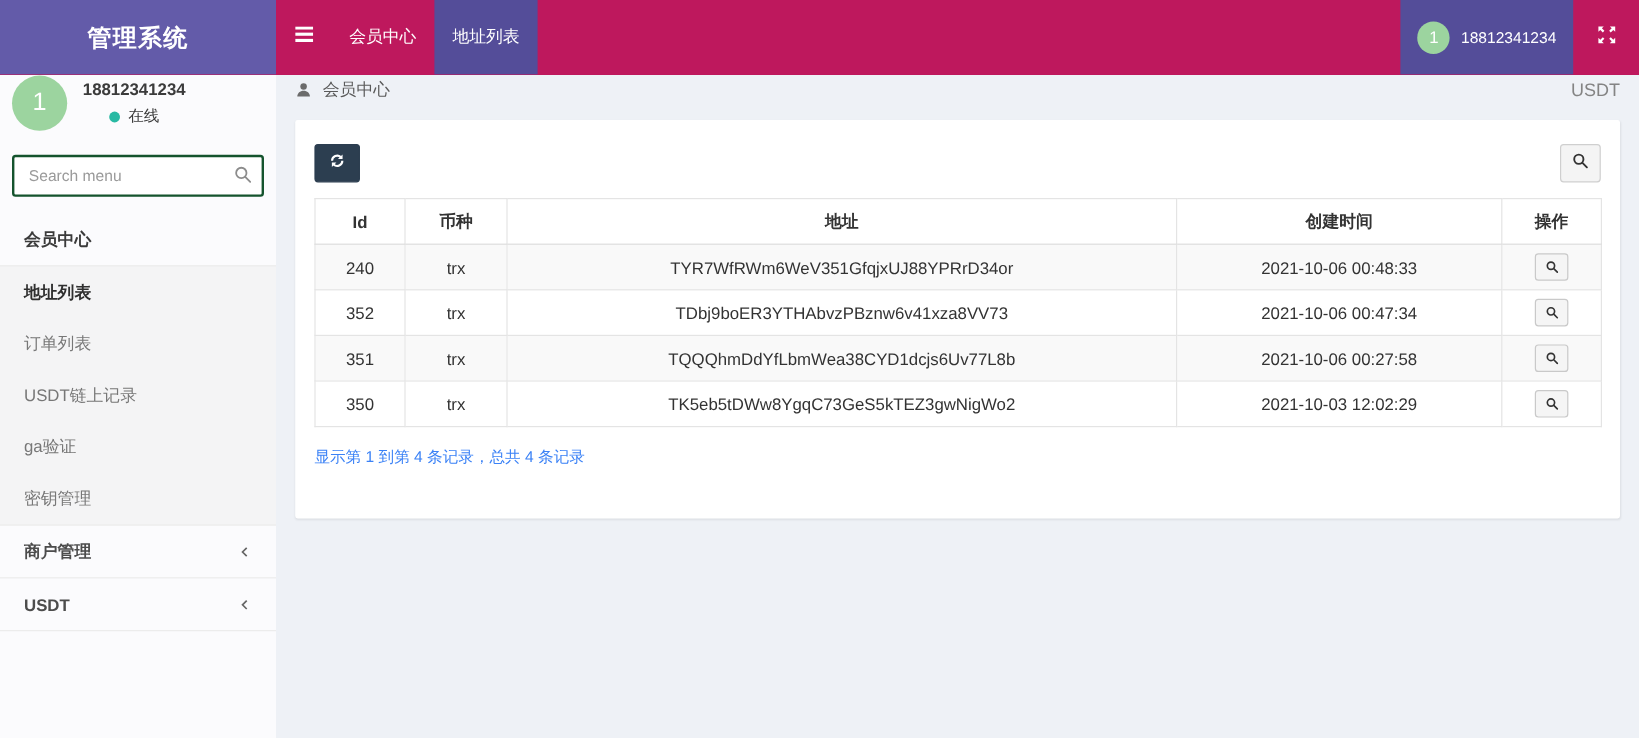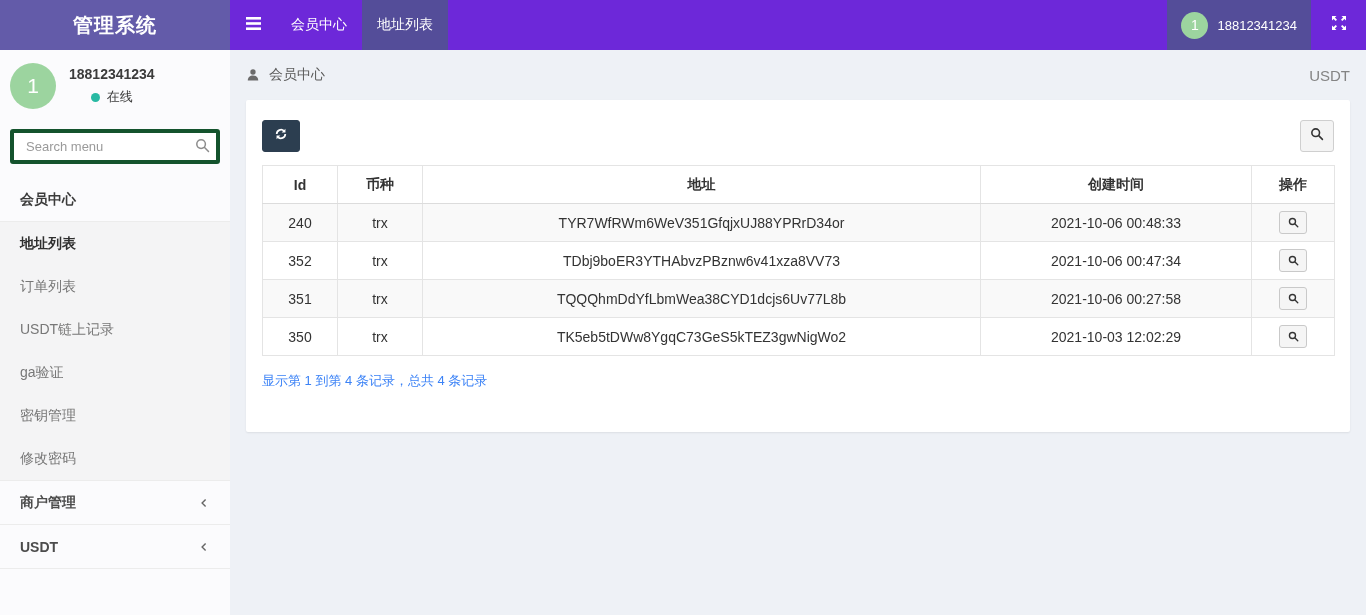--- a/index.html
+++ b/index.html
@@ -1,21 +1,21 @@
 <!DOCTYPE html>
 <html><head>
 <meta charset="utf-8">
 <style>
   * { margin:0; padding:0; box-sizing:border-box; }
   html,body { width:1366px; height:615px; overflow:hidden;
     font-family:"Liberation Sans","DejaVu Sans",sans-serif; background:#eef1f6; }
 
   
-  .header { position:fixed; top:0; left:0; right:0; height:50px; display:flex;
-    background:#6d28d9; z-index:10; }
+  .header { position:fixed; top:0; left:0; right:0; height:62px; display:flex;
+    background:#be185d; z-index:10; }
   .brand { width:230px; flex:none; background:#635ba9; color:#fff; font-size:20px;
     font-weight:bold; display:flex; align-items:center; justify-content:center; letter-spacing:1px; }
   .hamburger { width:46px; display:flex; align-items:center; justify-content:center;
     cursor:pointer; color:#fff; }
   .nav-tabs { display:flex; }
   .nav-tab { padding:0 15px; display:flex; align-items:center; color:#fff; font-size:14px; cursor:pointer; }
   .nav-tab.active { background:#544d99; }
   .header-spacer { flex:1; }
   .user-block { background:#544d99; display:flex; align-items:center; padding:0 14px; gap:9px; }
   .avatar-sm { width:27px; height:27px; border-radius:50%; background:#9cd49f; color:#fff;
@@ -25,21 +25,21 @@
 
   
   .sidebar { position:fixed; top:50px; left:0; bottom:0; width:230px; background:#fbfbfd; }
   .user-panel { display:flex; padding:13px 10px 10px 10px; gap:13px; align-items:center; }
   .avatar-lg { width:46px; height:46px; border-radius:50%; background:#9cd49f; color:#fff;
     font-size:21px; display:flex; align-items:center; justify-content:center; flex:none; }
   .user-meta .phone { font-size:14px; font-weight:bold; color:#3b3b3b; margin-bottom:6px; }
   .status-row { display:flex; align-items:center; gap:7px; font-size:13px; color:#3b3b3b;justify-content:center; }
   .status-dot { width:9px; height:9px; border-radius:50%; background:#28b9a3; }
   .search-wrap { margin:10px 10px 14px 10px; position:relative; }
-  .search-input { width:100%; height:35px; border:4px solid #14532d; border-radius:3px;
+  .search-input { width:100%; height:35px; border:2px solid #14532d; border-radius:3px;
     background:#fff; padding:0 32px 0 12px; font-size:13px; color:#444; outline:none;
     font-family:inherit; }
   .search-input::placeholder { color:#9a9a9a; }
   .search-wrap .mag { position:absolute; right:10px; top:9px; color:#8c8c8c; }
 
   .menu { font-size:14px; }
   .menu-item { height:43px; display:flex; align-items:center; padding:0 20px; cursor:pointer;
     justify-content:space-between; color:#777; }
   .menu-item .chev { color:#666; display:flex; }
   .menu-item.hdr { color:#3b3b3b; font-weight:bold; }
@@ -143,23 +143,20 @@
       </div>
       <div class="menu-item">
         <span>USDT链上记录</span>
       </div>
       <div class="menu-item">
         <span>ga验证</span>
       </div>
       <div class="menu-item">
         <span>密钥管理</span>
       </div>
-      <div class="menu-item">
-        <span>修改密码</span>
-      </div>
     </div>
 
     <div class="group-closed">
       <div class="menu-item">
         <span>商户管理</span>
         <span class="chev">
           <svg width="12" height="12" viewBox="0 0 12 12">
               <path d="M7.6 2.5 4.1 6l3.5 3.5" fill="none" stroke="currentColor" stroke-width="1.4"></path>
             </svg>
         </span>

